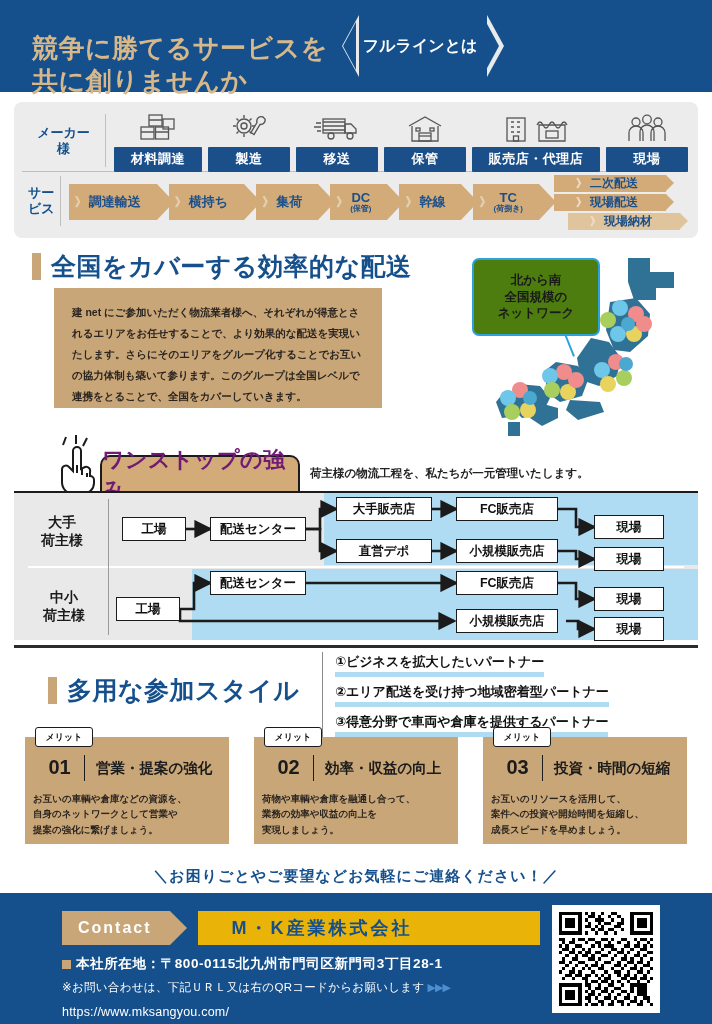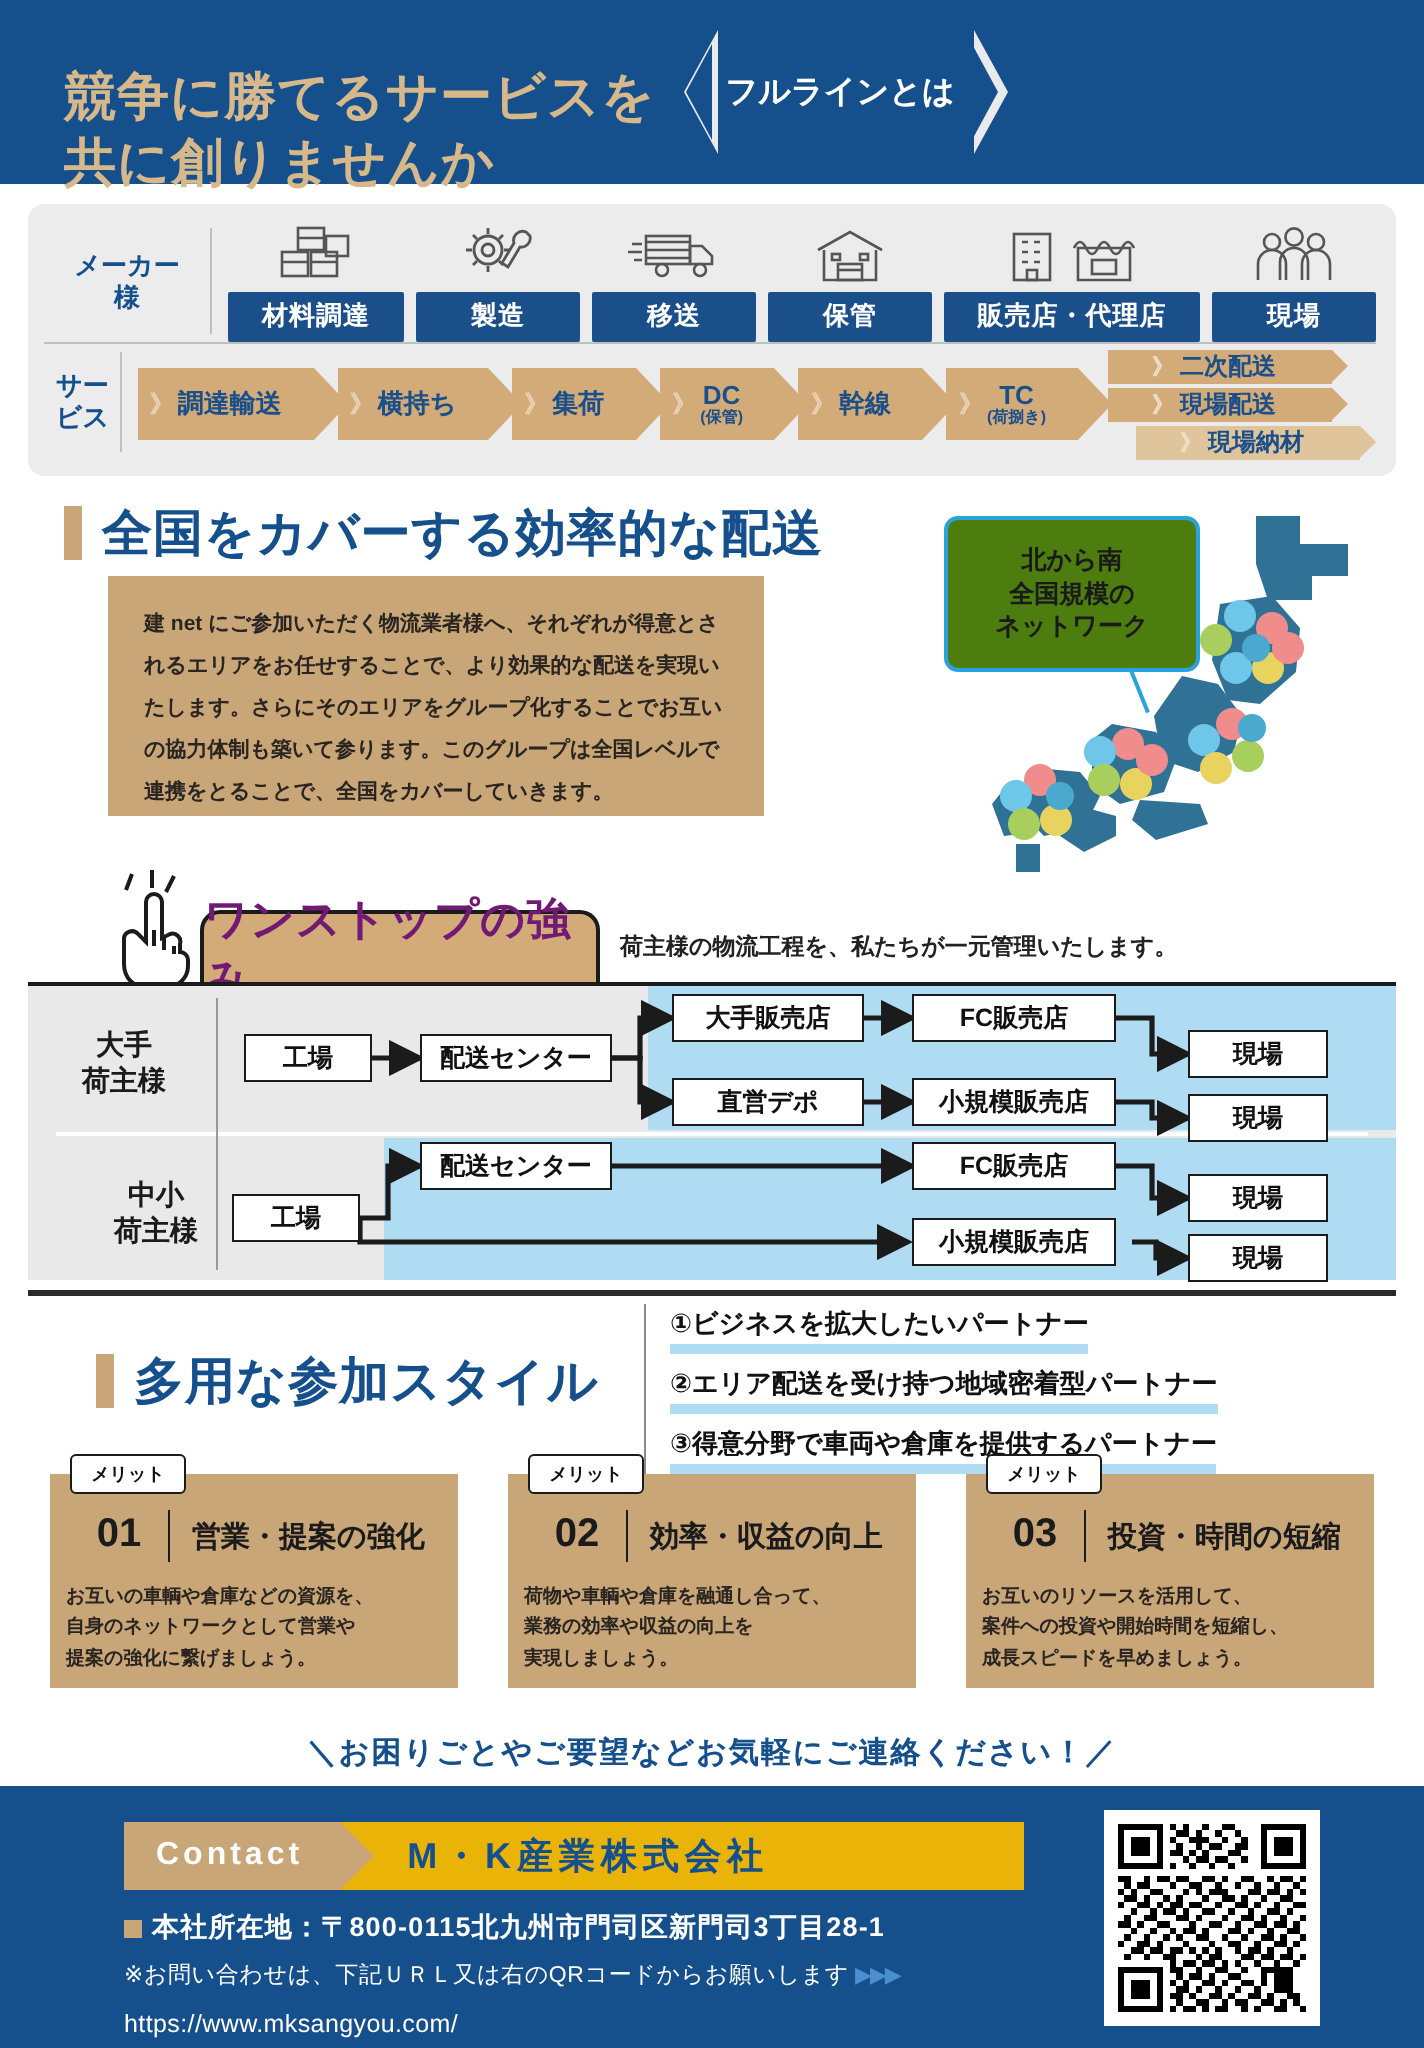--- a/index.html
+++ b/index.html
@@ -74,21 +74,21 @@
   }
   .proc-row { display:flex; align-items:stretch; }
   .proc-row.top { height:62px; border-bottom:1px solid #BFBFBF; }
   .proc-row.bot { height:58px; }
   .proc-label {
     width:84px; display:flex; align-items:center; justify-content:center;
     color:#15508C; font-size:13px; font-weight:bold; line-height:1.22;
     text-align:center; white-space:pre-line;
   }
   .proc-divider { width:1px; background:#BFBFBF; margin:4px 8px 4px 0; }
-  .proc-cells { flex:1; display:flex; align-items:flex-end; gap:6px; }
+  .proc-cells { flex:1; display:flex; align-items:center; gap:6px; }
   .proc-cell { display:flex; flex-direction:column; align-items:center; }
   .proc-icon { height:34px; display:flex; align-items:flex-end; justify-content:center; gap:4px; }
   .proc-chip {
     background:#1B4F8A; color:#fff; font-size:13px; font-weight:bold;
     text-align:center; padding:3px 0 4px; width:100%;
     border-radius:1px; margin-top:3px; letter-spacing:0.5px;
   }
   .c1{width:88px}.c2{width:82px}.c3{width:82px}.c4{width:82px}.c5{width:128px}.c6{width:82px}
 
   
@@ -224,21 +224,21 @@
     color:#2A2520; line-height:1.62; white-space:pre-line;
   }
 
   
   .cta {
     position:absolute; left:0; top:862px; width:712px; height:28px;
     display:flex; align-items:center; justify-content:center;
     color:#15508C; font-size:15px; font-weight:bold; letter-spacing:1px;
   }
   .footer { position:absolute; left:0; top:893px; width:712px; height:131px; background:#15508C; }
-  .contact-row { position:absolute; left:62px; top:18px; display:flex; align-items:center; height:34px; }
+  .contact-row { position:absolute; left:62px; top:18px; display:flex; align-items:center; height:34px;gap:28px; }
   .contact-tag {
     position:relative; background:#C9A678; color:#fff;
     font-size:16px; font-weight:bold; letter-spacing:2px;
     height:34px; display:flex; align-items:center; padding:0 18px 0 16px;
   }
   .contact-tag::after{
     content:""; position:absolute; right:-17px; top:0; width:0;height:0;
     border-top:17px solid transparent; border-bottom:17px solid transparent;
     border-left:17px solid #C9A678; z-index:2;
   }
@@ -485,21 +485,21 @@
   <div class="onestop-rule"></div>
 
   <div class="flow">
     <div class="flow-blue-a"></div>
     <div class="flow-blue-b"></div>
     <div class="flow-rowline"></div>
     <div class="flow-vline"></div>
 
     <div class="flow-label" style="left:8px; top:20px;">大手
 荷主様</div>
-    <div class="flow-label" style="left:24px; top:95px;text-align:center;">中小
+    <div class="flow-label" style="left:10px; top:95px;text-align:center;">中小
 荷主様</div>
 
     <svg viewBox="0 0 684 147">
       <defs>
         <marker id="ah" markerWidth="7" markerHeight="7" refX="6" refY="3.5" orient="auto">
           <path d="M0,0 L7,3.5 L0,7 z" fill="#1B1B1B"></path>
         </marker>
       </defs>
       <g stroke="#1B1B1B" stroke-width="2.6" fill="none" marker-end="url(#ah)">
 

